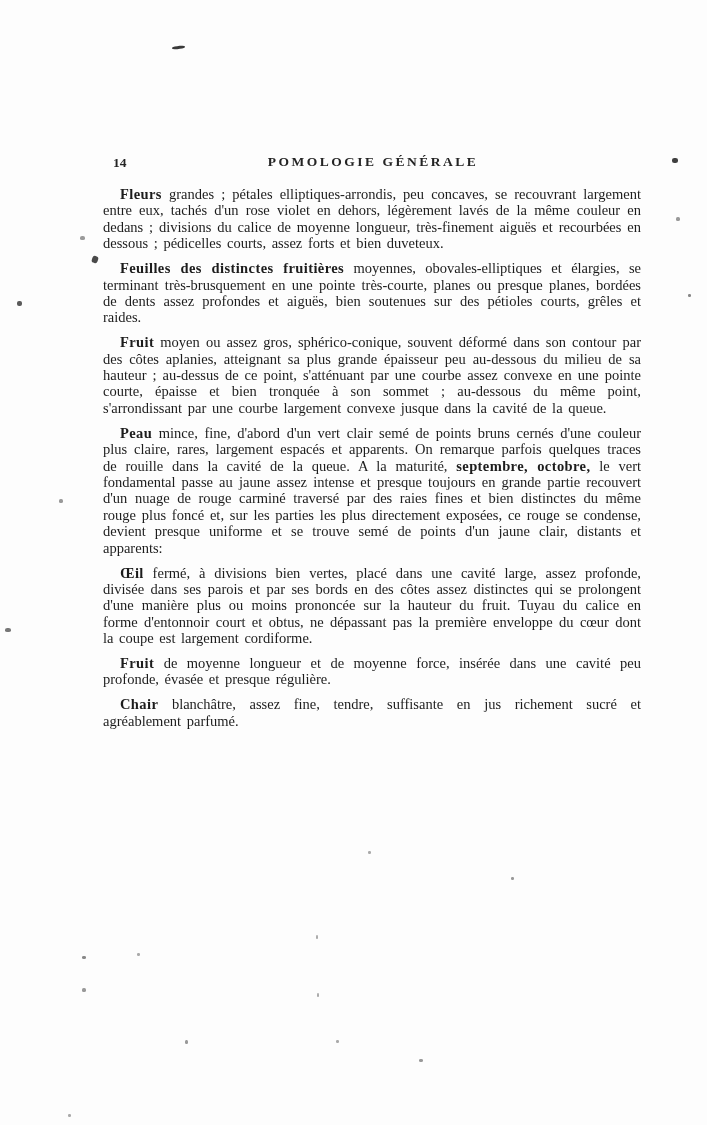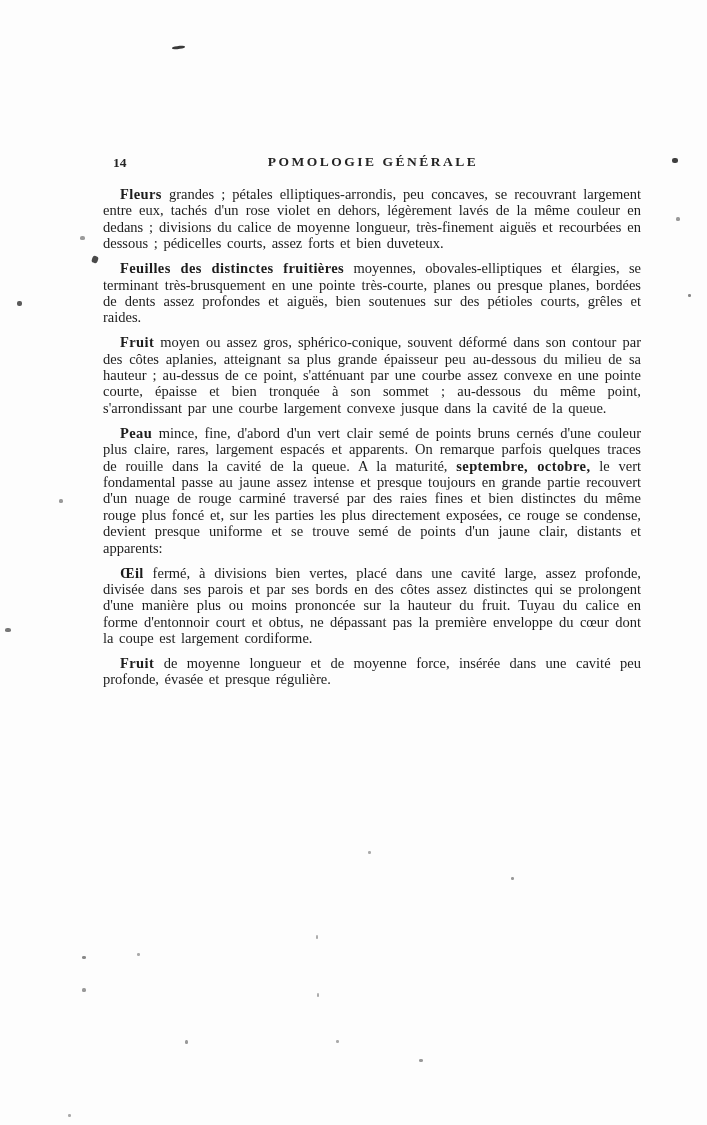--- a/index.html
+++ b/index.html
@@ -68,20 +68,21 @@
     <span class="title">POMOLOGIE GÉNÉRALE</span>
   </div>
 
   <div class="body-text" id="paragraphs">
       <p><span class="lead">Fleurs</span><span class="run"> grandes ; pétales elliptiques-arrondis, peu concaves, se recouvrant largement entre eux, tachés d'un rose violet en dehors, légèrement lavés de la même couleur en dedans ; divisions du calice de moyenne longueur, très-finement aiguës et recourbées en dessous ; pédicelles courts, assez forts et bien duveteux.</span></p>
       <p><span class="lead">Feuilles des distinctes fruitières</span><span class="run"> moyennes, obovales-elliptiques et élargies, se terminant très-brusquement en une pointe très-courte, planes ou presque planes, bordées de dents assez profondes et aiguës, bien soutenues sur des pétioles courts, grêles et raides.</span></p>
       <p><span class="lead">Fruit</span><span class="run"> moyen ou assez gros, sphérico-conique, souvent déformé dans son contour par des côtes aplanies, atteignant sa plus grande épaisseur peu au-dessous du milieu de sa hauteur ; au-dessus de ce point, s'atténuant par une courbe assez convexe en une pointe courte, épaisse et bien tronquée à son sommet ; au-dessous du même point, s'arrondissant par une courbe largement convexe jusque dans la cavité de la queue.</span></p>
       <p><span class="lead">Peau</span><span class="run"> mince, fine, d'abord d'un vert clair semé de points bruns cernés d'une couleur plus claire, rares, largement espacés et apparents. On remarque parfois quelques traces de rouille dans la cavité de la queue. A la maturité, </span><span class="lead">septembre, octobre,</span><span class="run"> le vert fondamental passe au jaune assez intense et presque toujours en grande partie recouvert d'un nuage de rouge carminé traversé par des raies fines et bien distinctes du même rouge plus foncé et, sur les parties les plus directement exposées, ce rouge se condense, devient presque uniforme et se trouve semé de points d'un jaune clair, distants et apparents:</span></p>
       <p><span class="lead">Œil</span><span class="run"> fermé, à divisions bien vertes, placé dans une cavité large, assez profonde, divisée dans ses parois et par ses bords en des côtes assez distinctes qui se prolongent d'une manière plus ou moins prononcée sur la hauteur du fruit. Tuyau du calice en forme d'entonnoir court et obtus, ne dépassant pas la première enveloppe du cœur dont la coupe est largement cordiforme.</span></p>
       <p><span class="lead">Fruit</span><span class="run"> de moyenne longueur et de moyenne force, insérée dans une cavité peu profonde, évasée et presque régulière.</span></p>
+      <p><span class="lead">Chair</span><span class="run"> blanchâtre, assez fine, tendre, suffisante en jus richement sucré et agréablement parfumé.</span></p>
     </div>
 
   <div id="specks">
       <div class="speck" style="left: 172px; top: 46px; width: 13px; height: 3px; background: rgb(58, 58, 58); transform: rotate(-6deg);"></div>
       <div class="speck" style="left: 80px; top: 236px; width: 5px; height: 4px; background: rgb(154, 154, 154); transform: rotate(0deg);"></div>
       <div class="speck" style="left: 92px; top: 256px; width: 6px; height: 7px; background: rgb(74, 74, 74); transform: rotate(20deg);"></div>
       <div class="speck" style="left: 17px; top: 301px; width: 5px; height: 5px; background: rgb(90, 90, 90); transform: rotate(0deg);"></div>
       <div class="speck" style="left: 672px; top: 158px; width: 6px; height: 5px; background: rgb(63, 63, 63); transform: rotate(0deg);"></div>
       <div class="speck" style="left: 676px; top: 217px; width: 4px; height: 4px; background: rgb(153, 153, 153); transform: rotate(0deg);"></div>
       <div class="speck" style="left: 688px; top: 294px; width: 3px; height: 3px; background: rgb(136, 136, 136); transform: rotate(0deg);"></div>

